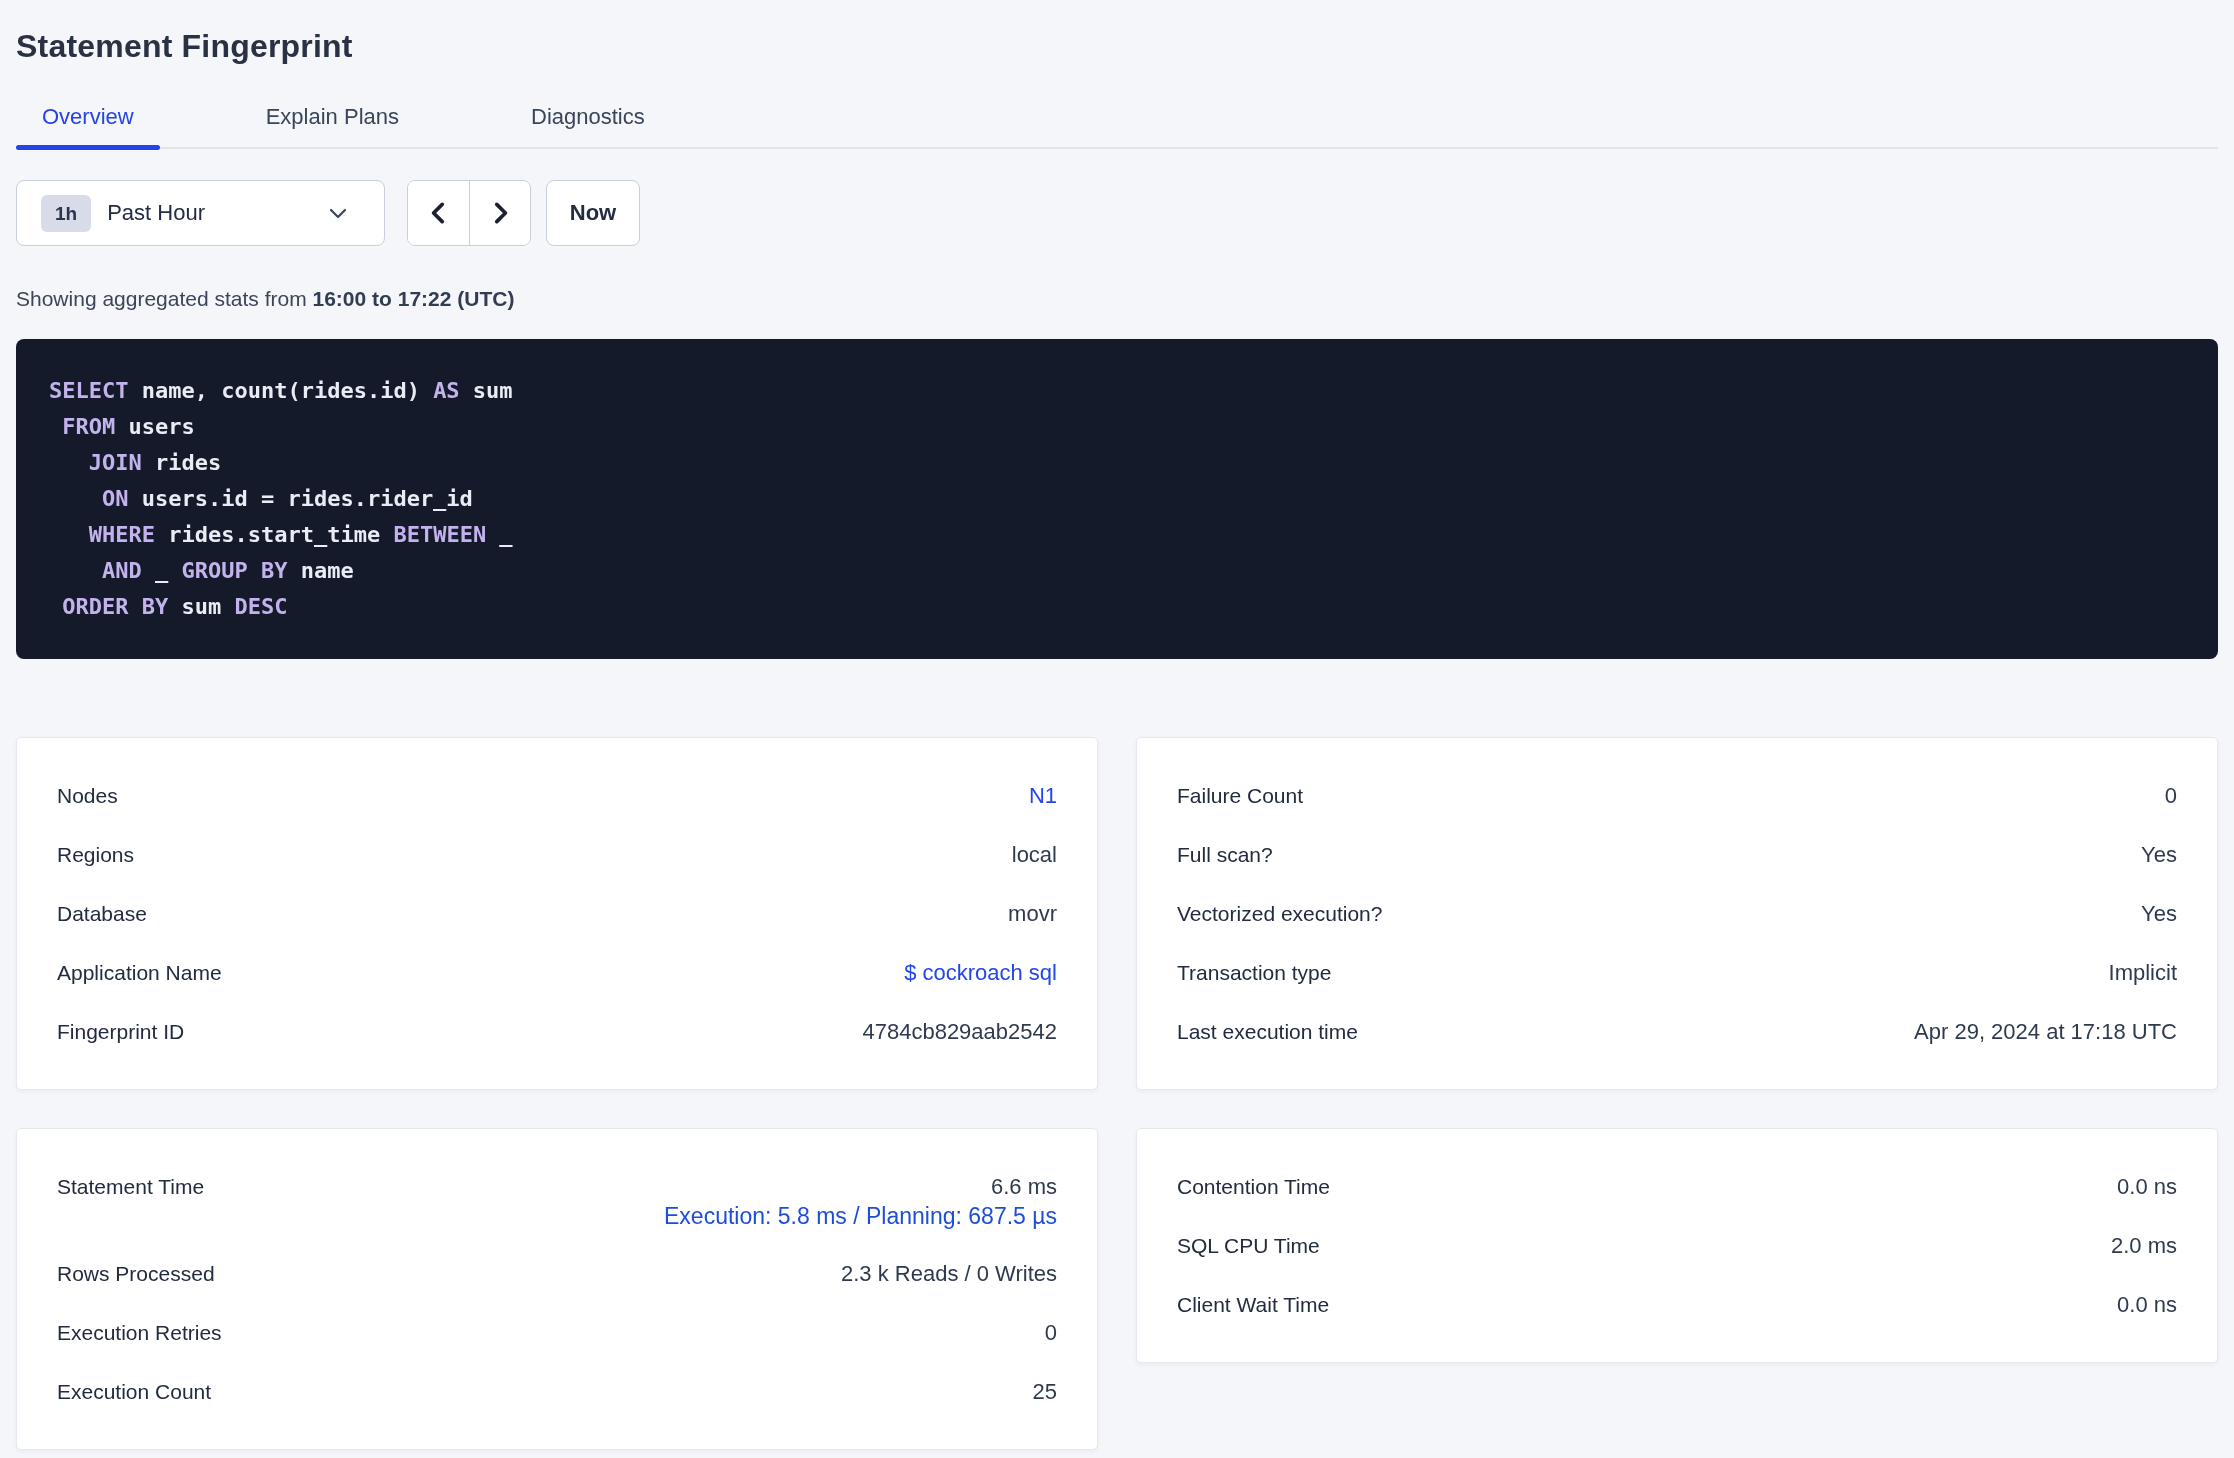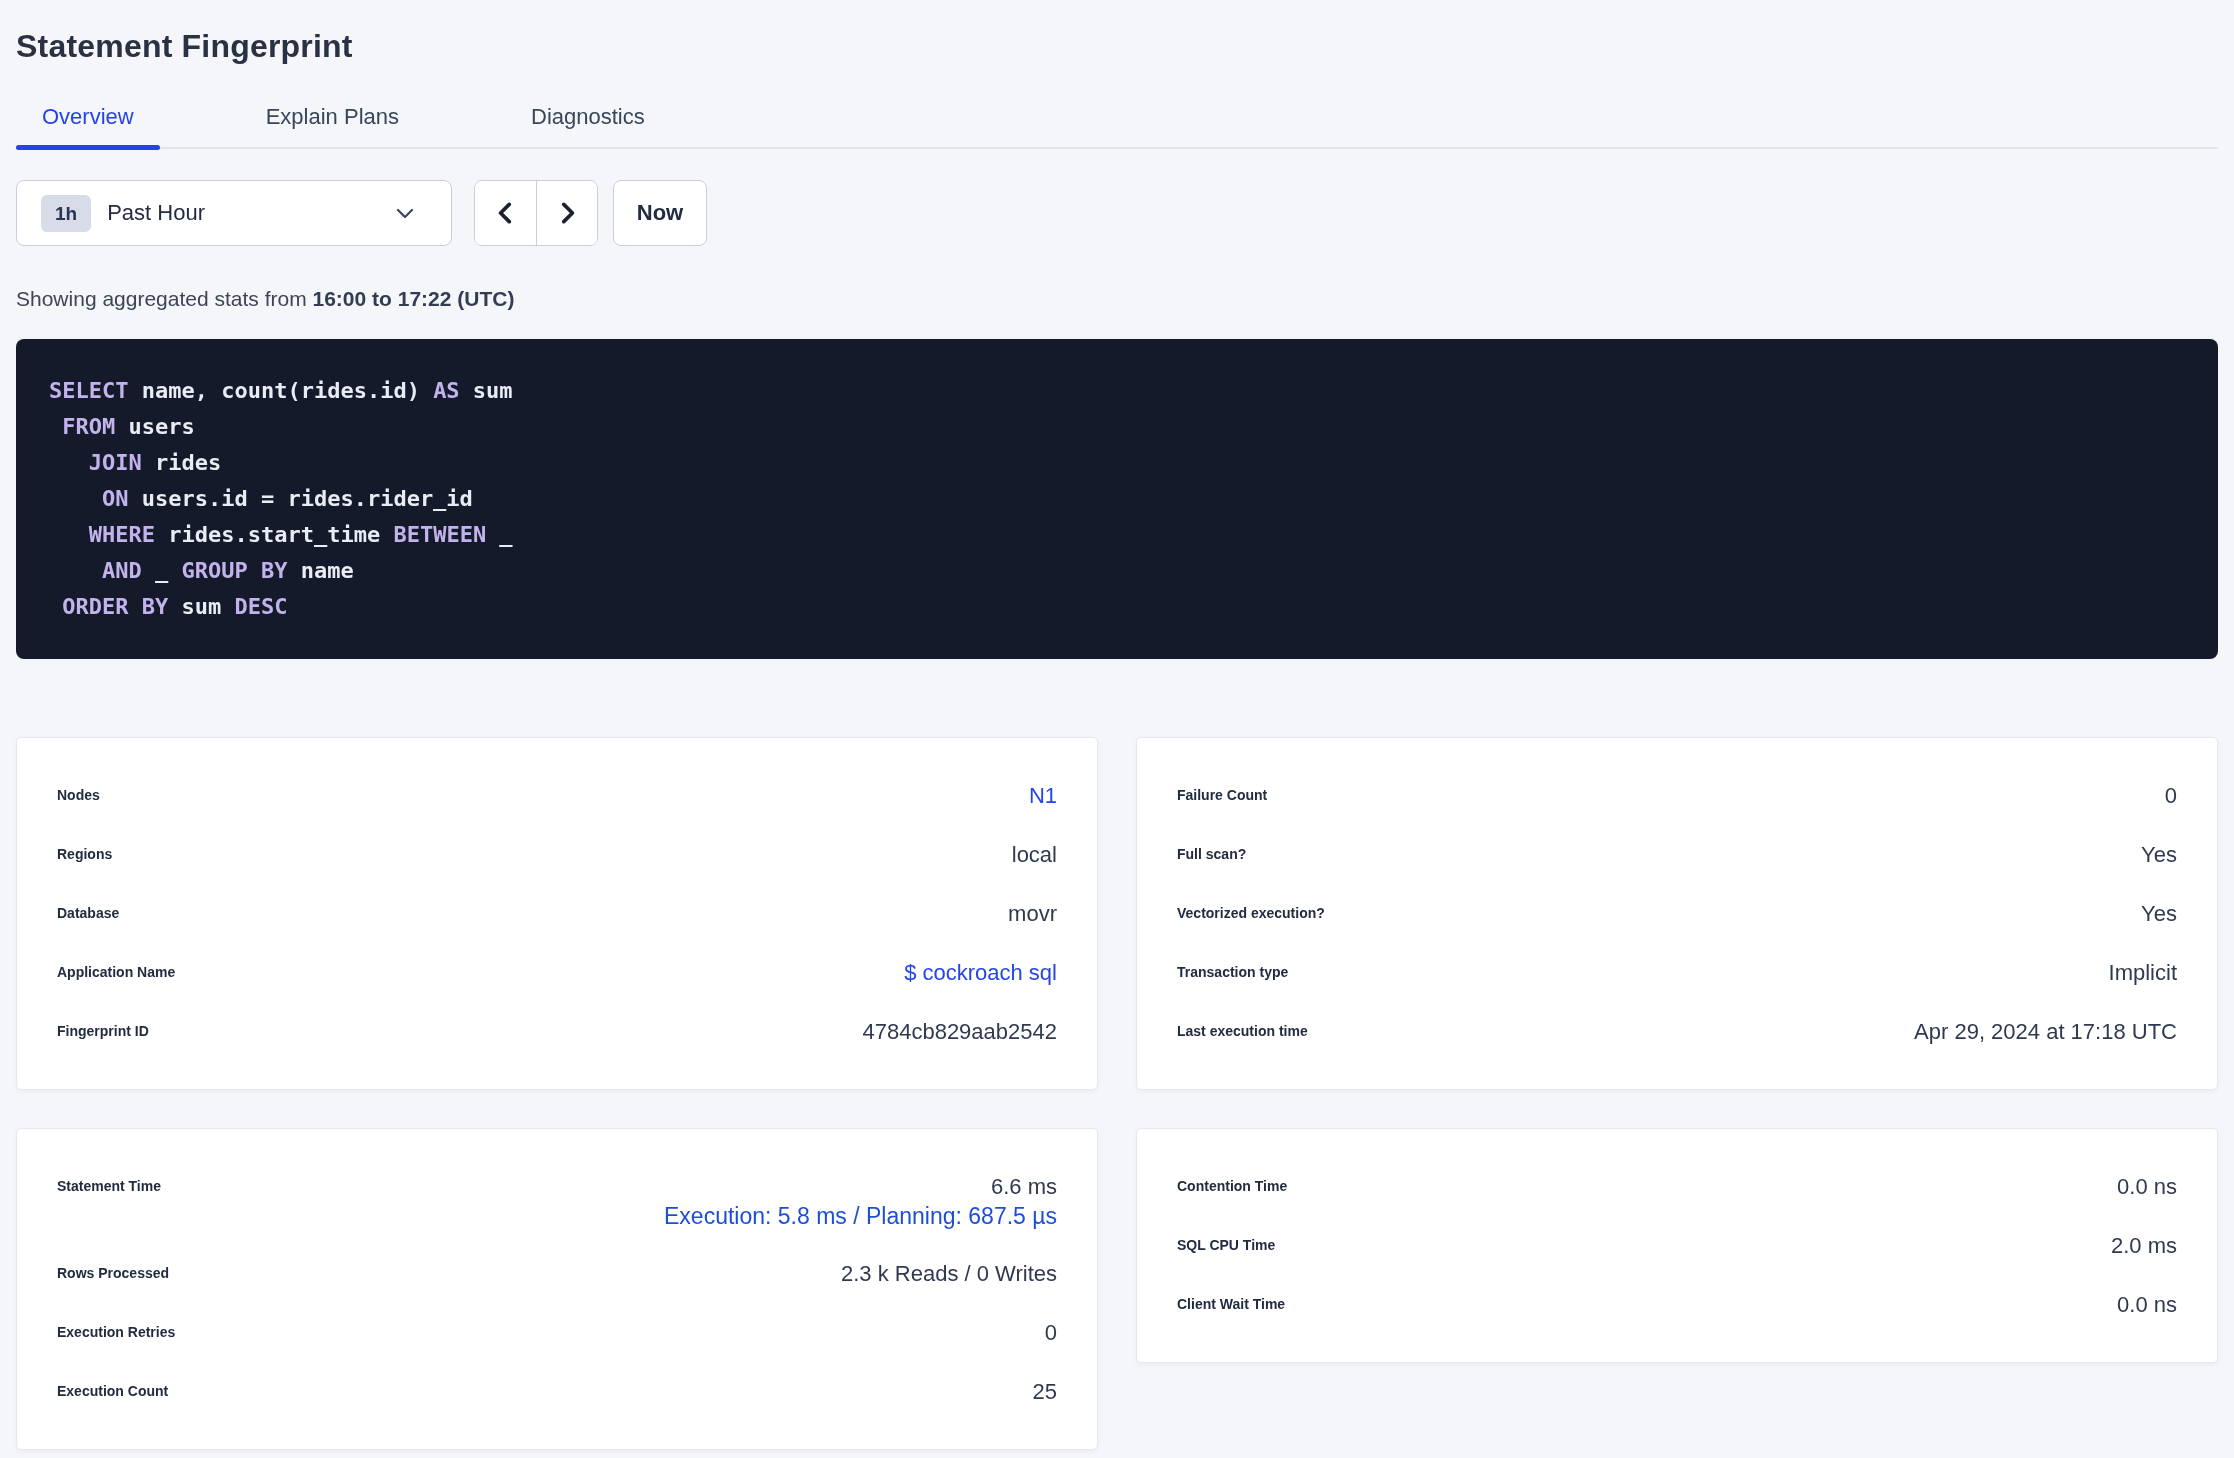--- a/index.html
+++ b/index.html
@@ -46,21 +46,21 @@
     position: absolute;
     left: 0; right: 0; bottom: -3px;
     height: 5px;
     background: #2543E6;
     border-radius: 3px;
   }
 
   
   .toolbar { display: flex; margin-top: 31px; align-items: stretch; }
   .time-select {
-    width: 436px; height: 66px;
+    width: 369px; height: 66px;
     background: #fff;
     border: 1.5px solid #C8CEDC;
     border-radius: 8px;
     display: flex; align-items: center;
     padding: 0 34px 0 24px;
     cursor: pointer;
   }
   .range-badge {
     background: #D8DCE8;
     color: #2A3550;
@@ -138,23 +138,23 @@
     box-shadow: 0 2px 4px rgba(24, 38, 62, 0.05);
     padding: 28px 40px;
   }
   .crow {
     display: flex;
     justify-content: space-between;
     align-items: flex-start;
     padding: 16px 0;
   }
   .clabel {
-    font-size: 14px;
+    font-size: 21px;
     line-height: 27px;
-    font-weight: 700;
+    font-weight: 400;
     color: #222B3F;
   }
   .cvalcol { display: flex; flex-direction: column; align-items: flex-end; }
   .cvalue { font-size: 22px; line-height: 27px; font-weight: 400; color: #2F3A4F; }
   .cvalue.link { color: #2346E8; cursor: pointer; }
   .csub { margin-top: 4px; font-size: 23px; line-height: 24px; color: #1d4ed8; }
 </style>
 </head>
 <body>
 

